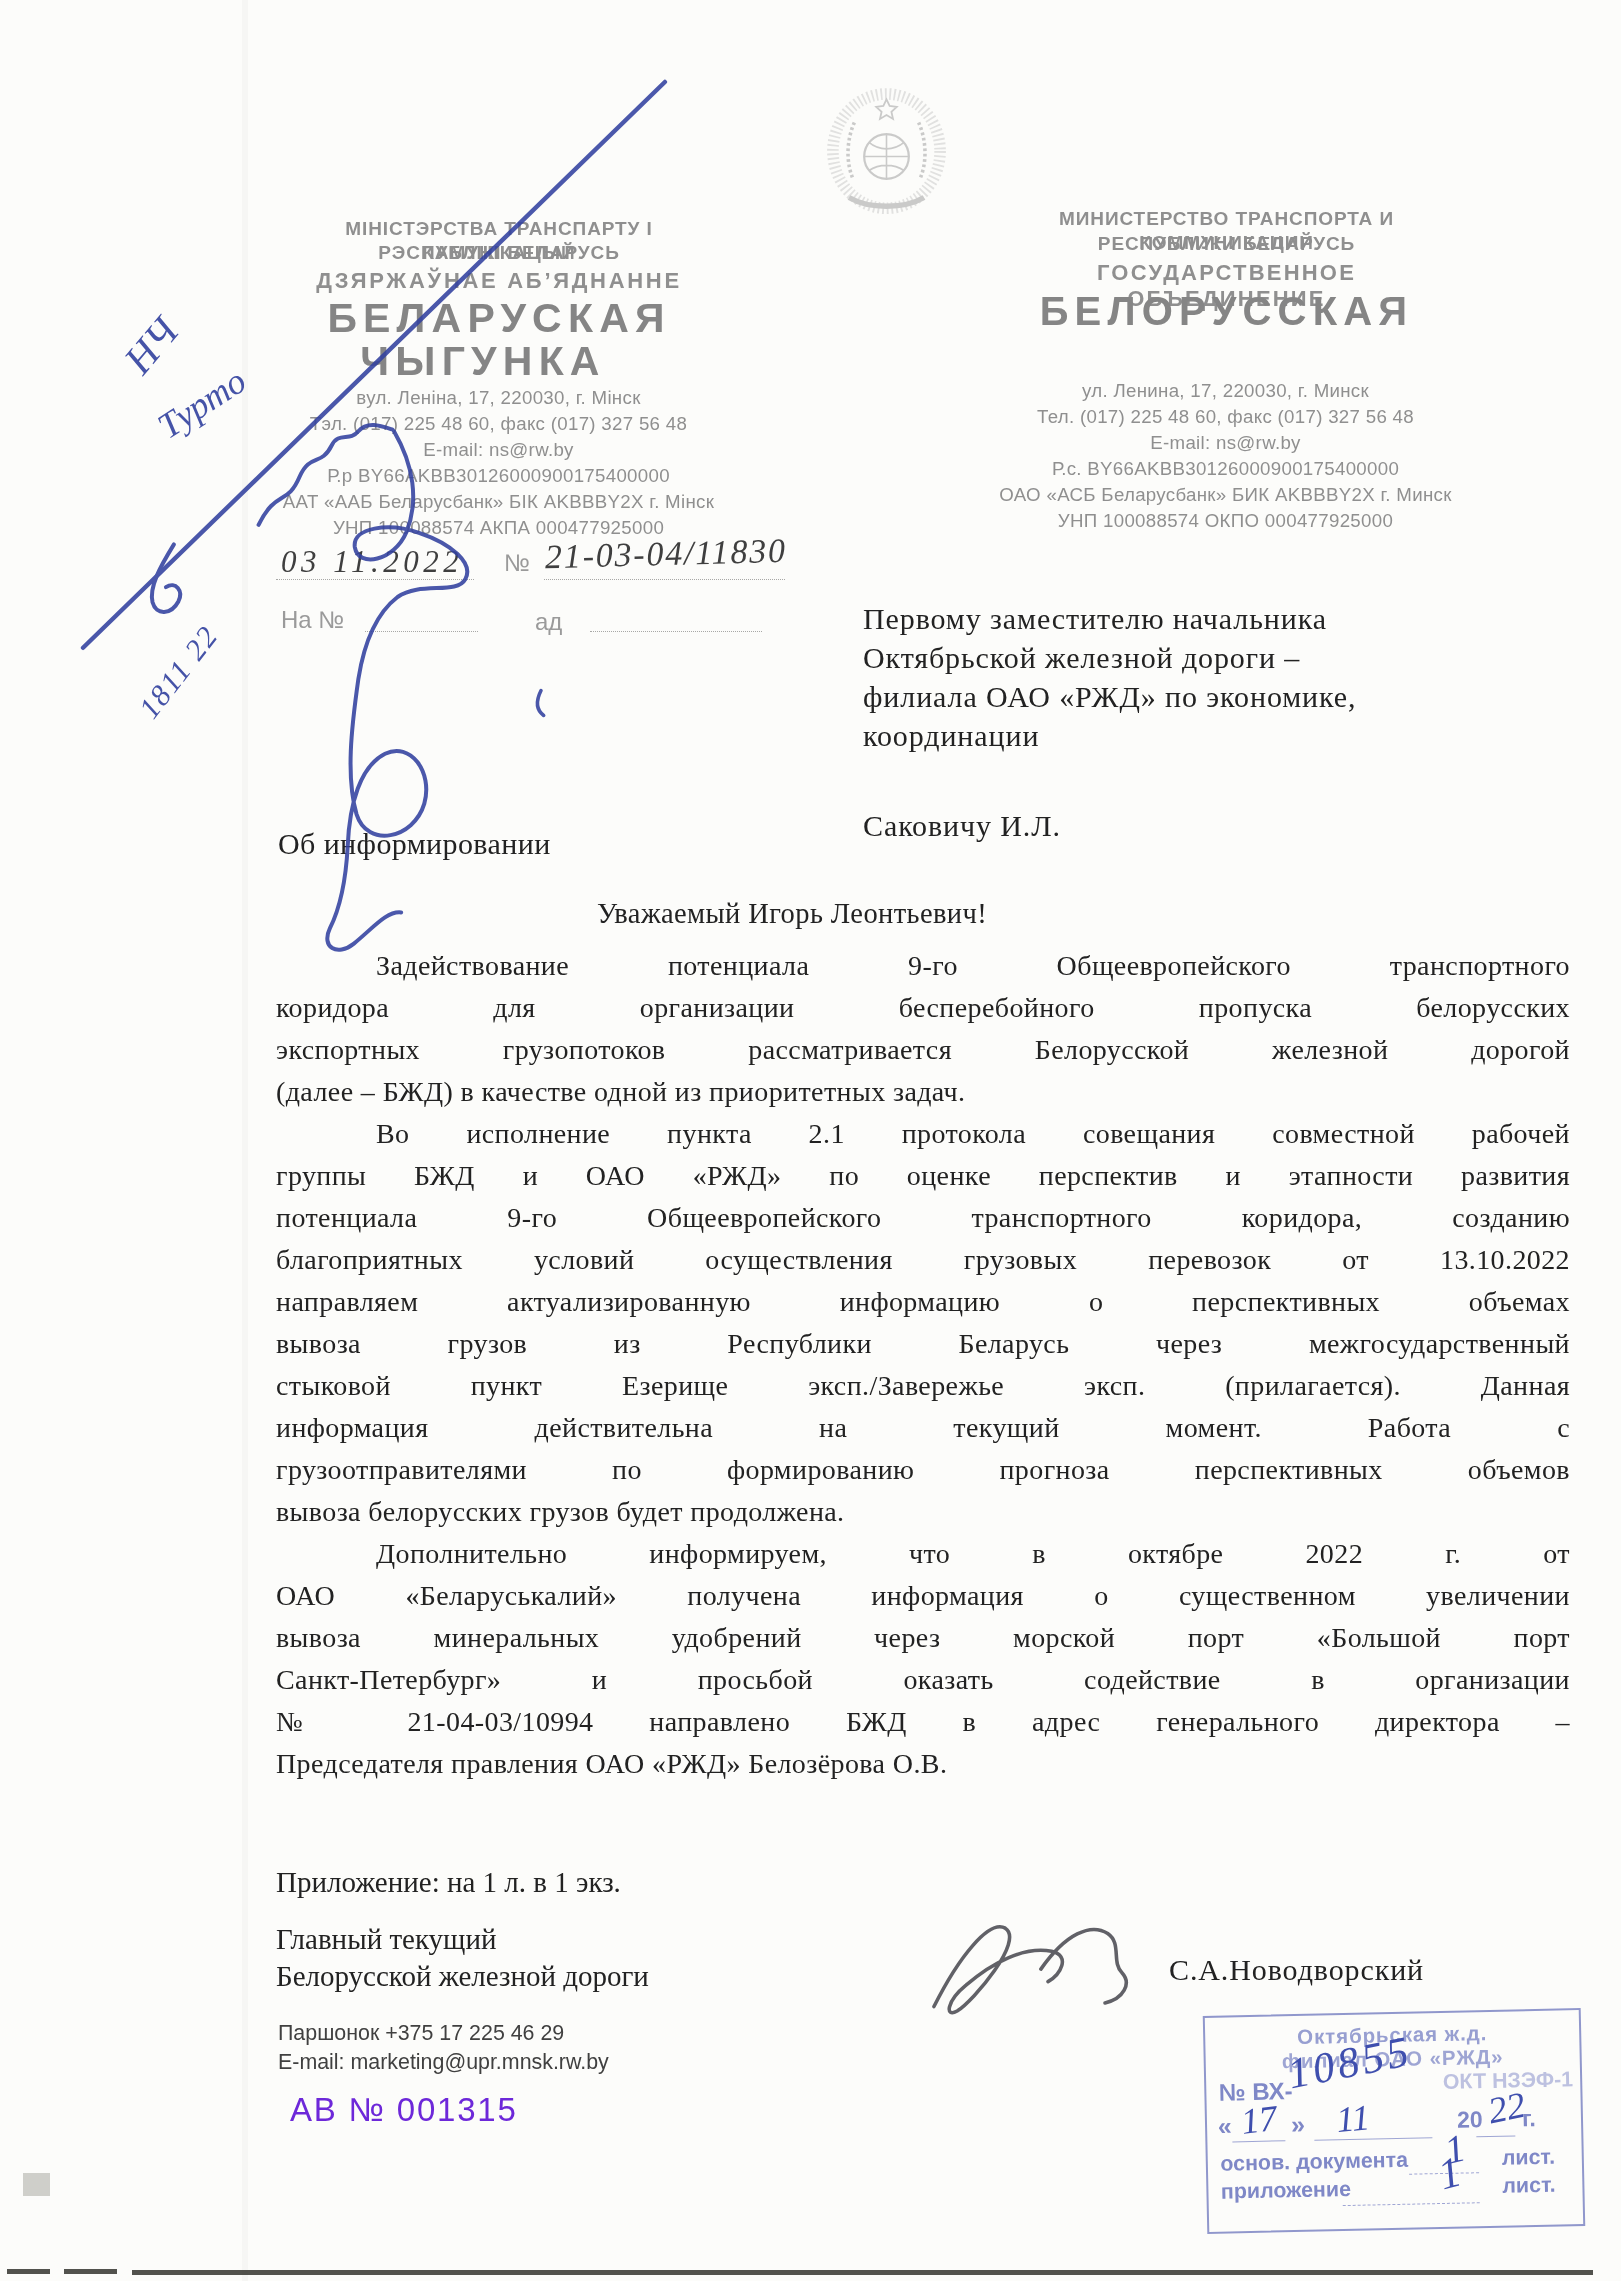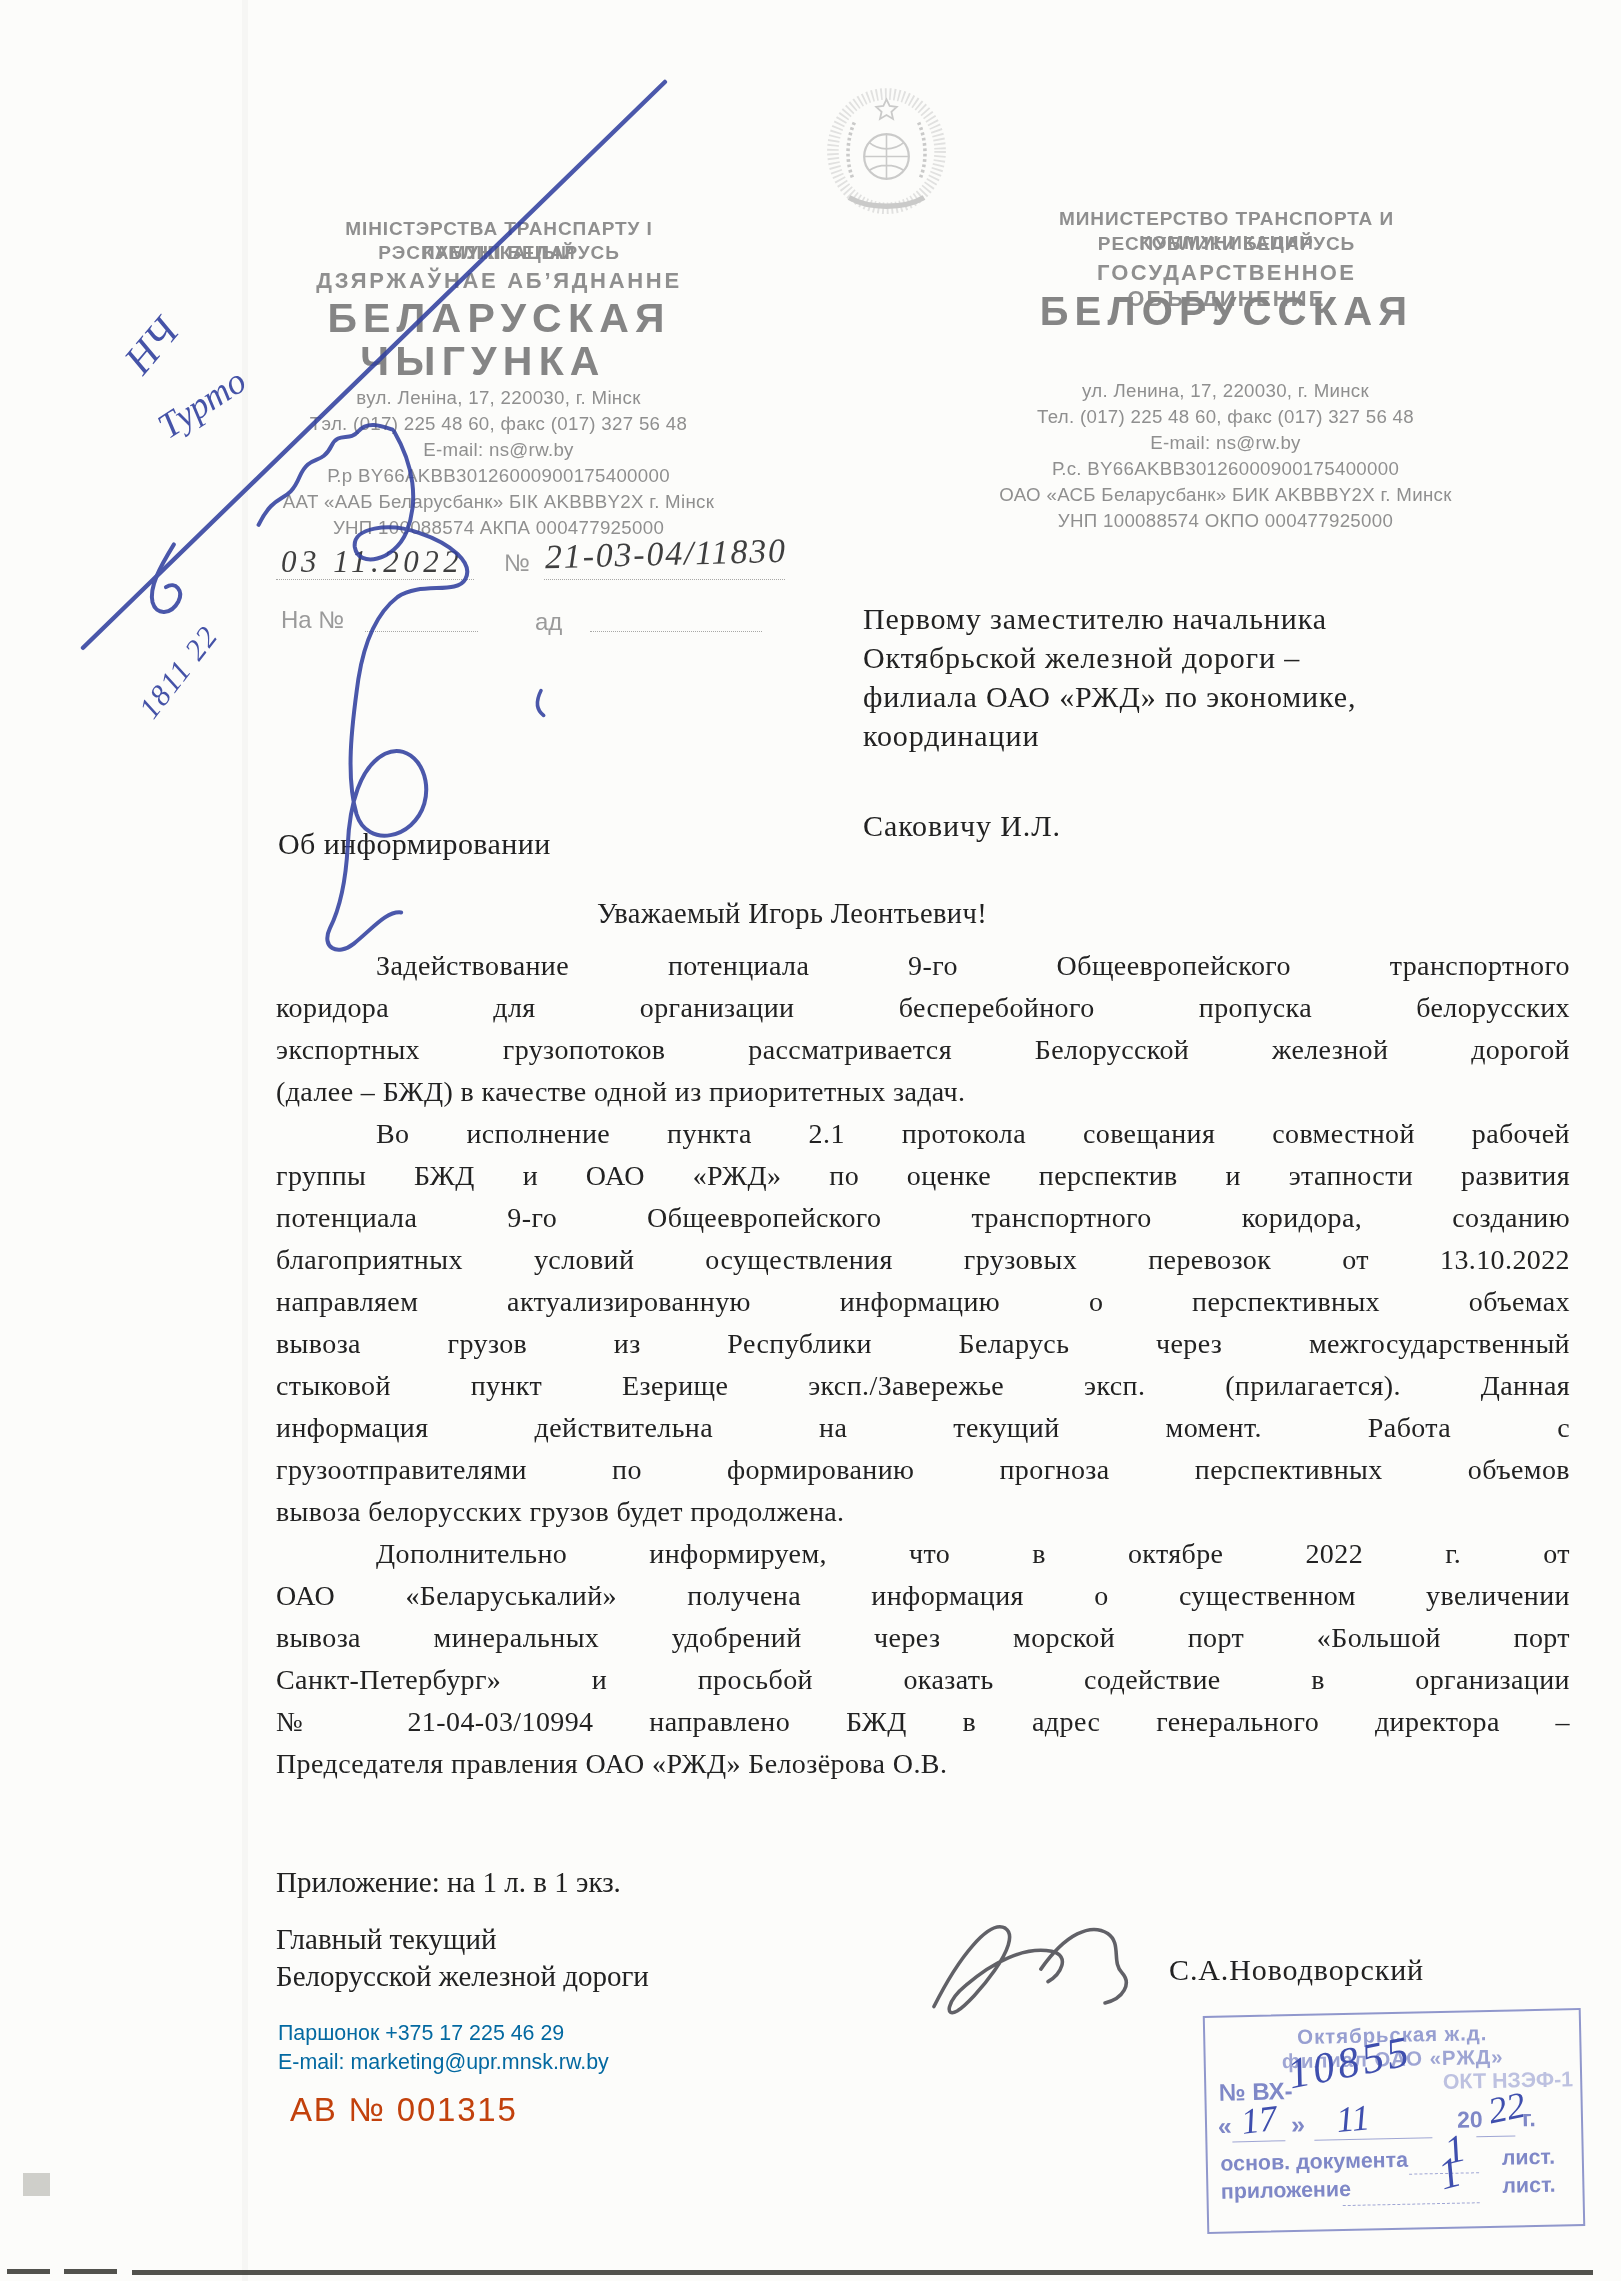--- a/index.html
+++ b/index.html
@@ -22,23 +22,23 @@
   .subject{position:absolute;left:278px;top:827px;font-size:30px;letter-spacing:0.4px;}
   .salutation{position:absolute;left:549px;top:898px;font-size:28.5px;letter-spacing:0.4px;margin-left:48px;}
   .body-wrap{position:absolute;left:276px;top:945px;width:1294px;font-size:28px;letter-spacing:0.4px;}
   .bline{line-height:42px;text-align:justify;text-align-last:justify;white-space:normal;}
   .bline.first{text-indent:100px;}
   .bline.last{text-align-last:left;}
   .attachment{position:absolute;left:276px;top:1866px;font-size:29px;}
   .sig-pos{position:absolute;left:276px;top:1921px;font-size:29px;line-height:37px;}
   .sig-name{position:absolute;left:1169px;top:1953px;font-size:30px;letter-spacing:0.9px;}
   .executor{position:absolute;left:278px;top:2019px;font-family:"Liberation Sans",sans-serif;
-            font-size:21.4px;line-height:29px;color:#0369a1;}
+            font-size:21.4px;line-height:29px;color:#404040;}
   .blank-no{position:absolute;left:290px;top:2091px;font-family:"Liberation Sans",sans-serif;
-            font-size:33px;letter-spacing:1.8px;color:#c2410c;}
+            font-size:33px;letter-spacing:1.8px;color:#6d28d9;}
   
   .hw-note{position:absolute;color:#32419f;font-style:italic;transform-origin:left top;opacity:0.9;}
   .svg-overlay{position:absolute;left:0;top:0;pointer-events:none;}
   
   .stamp{position:absolute;left:1205px;top:2012px;width:374px;height:214px;
          border:2.7px solid rgba(108,118,188,0.75);transform:rotate(-1.2deg);
          font-family:"Liberation Sans",sans-serif;color:#7f88c7;font-weight:bold;}
   .stamp .c{position:absolute;left:0;width:100%;text-align:center;}
   .stamp .ln{position:absolute;border-bottom:1.8px solid rgba(120,130,195,0.7);height:0.9px;}
   .stamp-hw{position:absolute;color:#3f4fae;font-style:italic;font-family:"Liberation Serif",serif;

